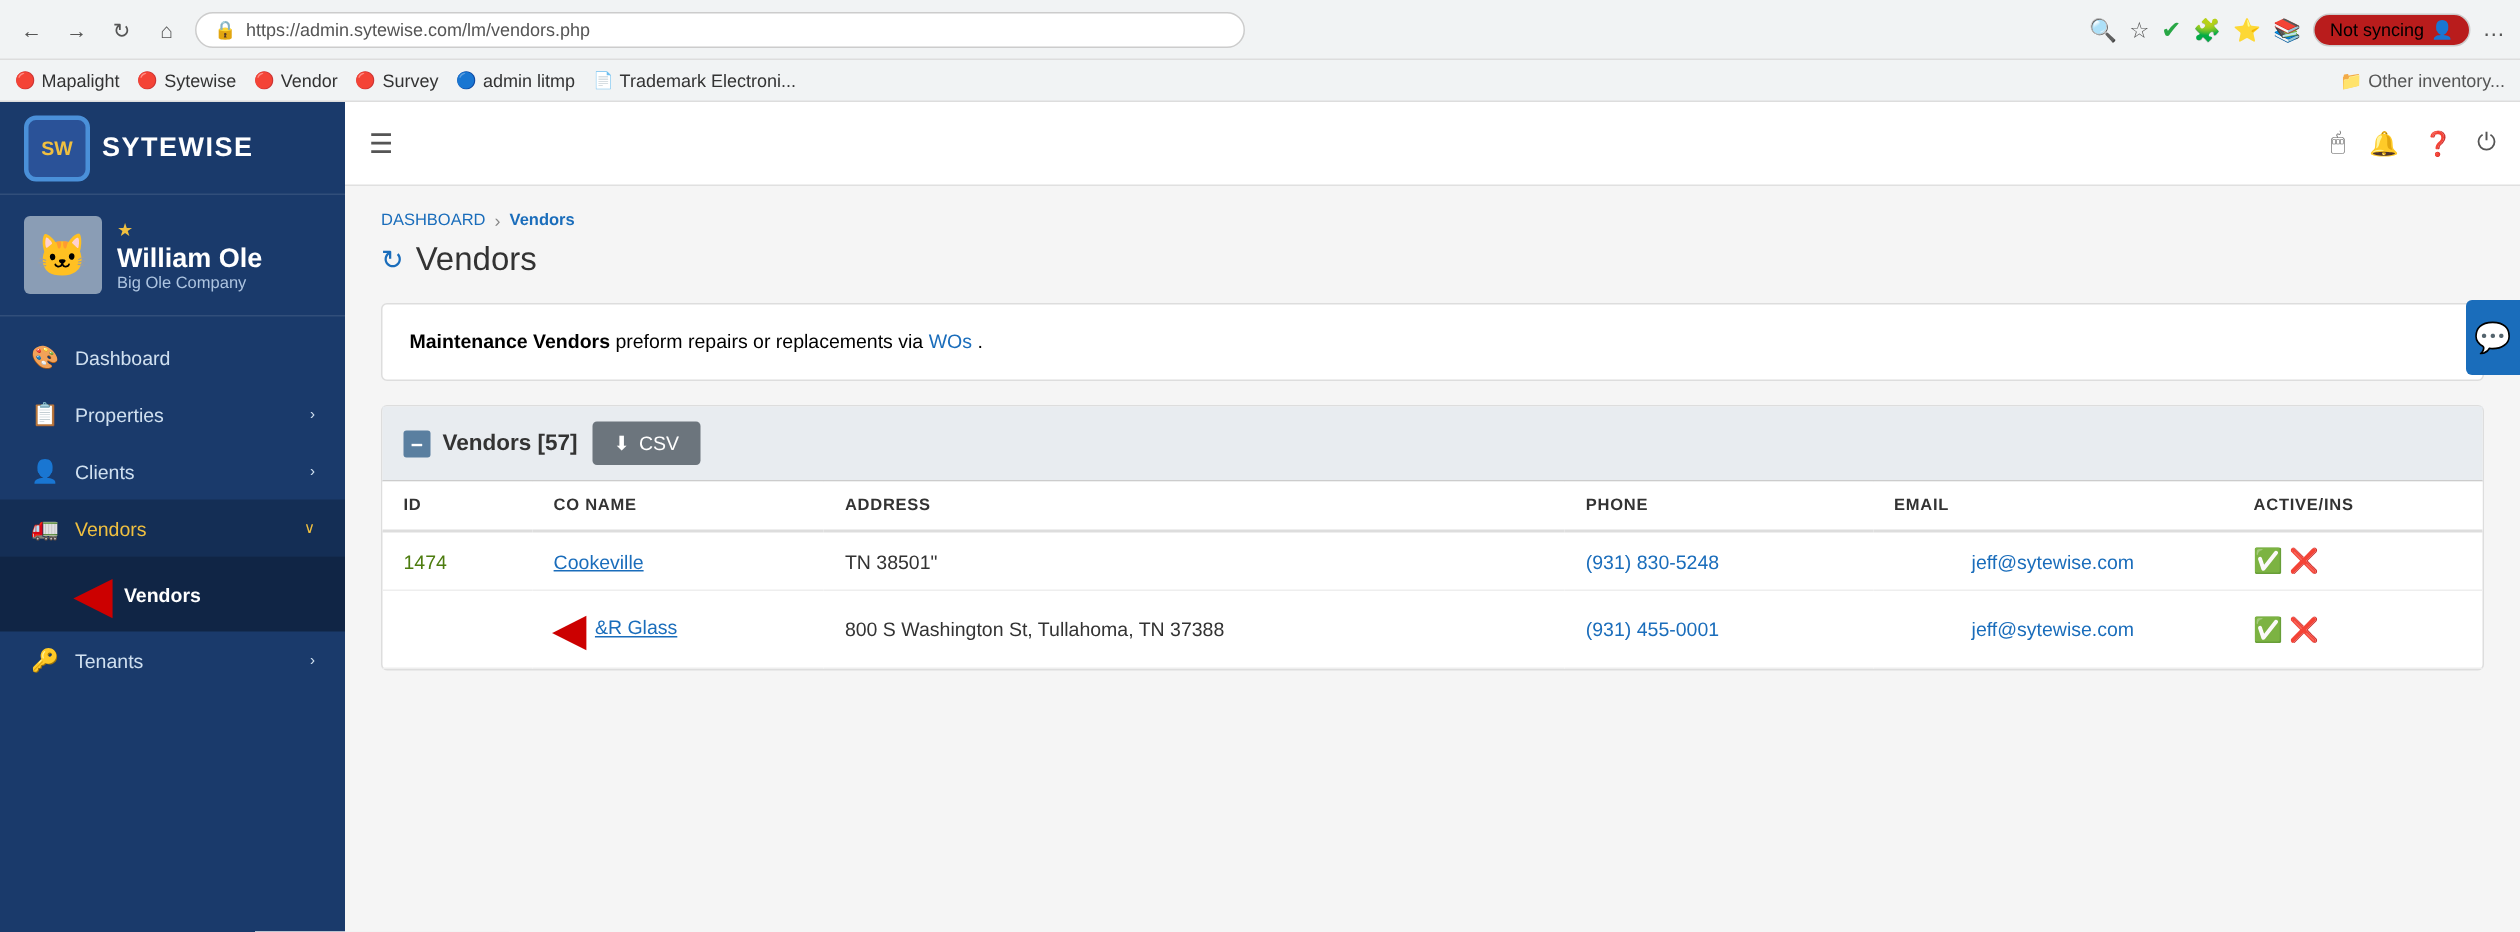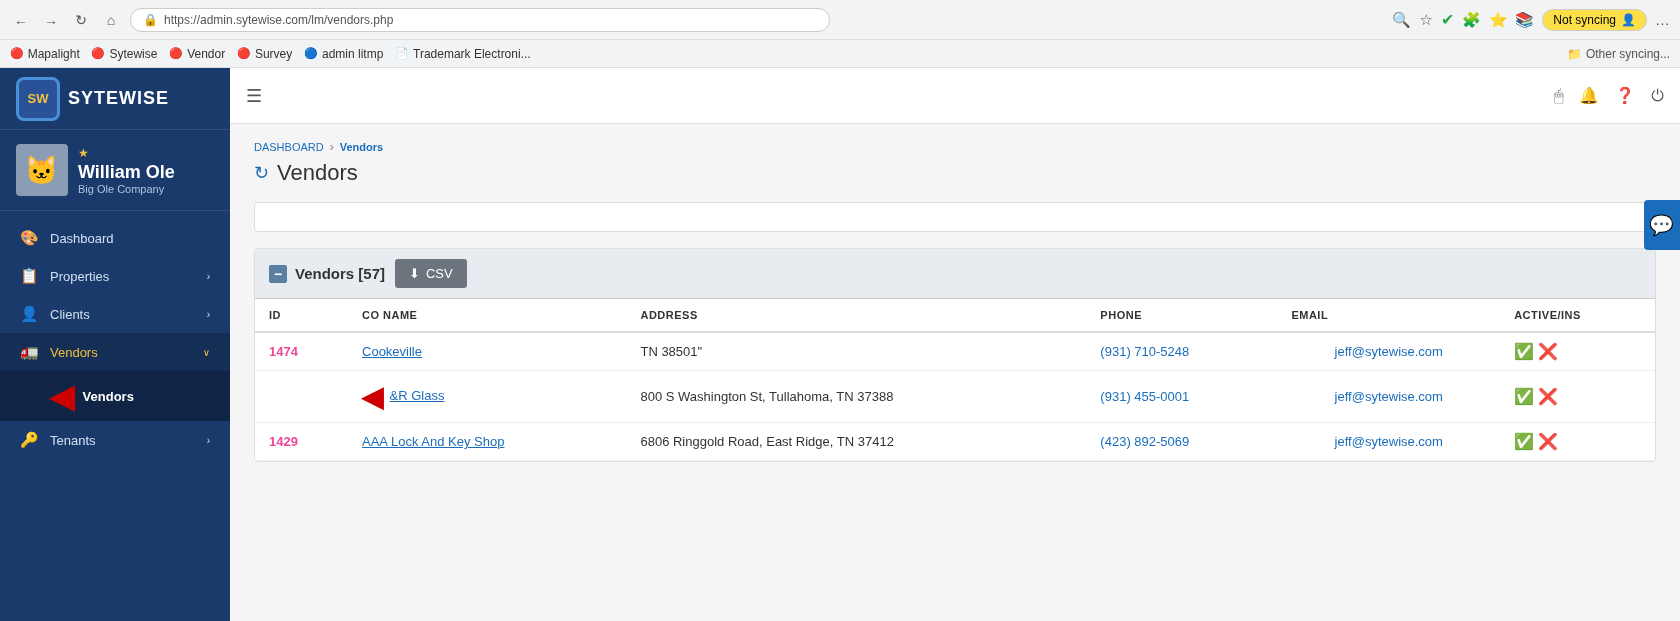--- a/index.html
+++ b/index.html
@@ -25,21 +25,21 @@
       padding: 4px 12px; font-size: 12px; color: #333; display: flex; align-items: center; gap: 6px;
       max-width: 700px;
     }
     .address-bar span { color: #555; }
     .browser-actions { display: flex; align-items: center; gap: 8px; margin-left: auto; }
     .browser-actions .icon-btn {
       background: none; border: none; cursor: pointer; font-size: 15px; color: #555;
     }
     .not-syncing-btn {
       border: 1px solid #ccc; border-radius: 20px; padding: 3px 10px;
-      background: #fde047; font-size: 12px; cursor: pointer; display: flex; align-items: center; gap: 5px;
+      background: #b91c1c; font-size: 12px; cursor: pointer; display: flex; align-items: center; gap: 5px;
     }
 
     
     .bookmarks-bar {
       background: #f1f3f4;
       border-bottom: 1px solid #ddd;
       padding: 3px 10px;
       display: flex;
       align-items: center;
       gap: 12px;
@@ -224,21 +224,21 @@
     .vendors-table th {
       text-align: left; padding: 10px 14px;
       font-size: 11px; font-weight: 700; color: #333;
       border-bottom: 2px solid #ddd; background: white;
       text-transform: uppercase; letter-spacing: 0.5px;
     }
     .vendors-table td {
       padding: 9px 14px; border-bottom: 1px solid #eee;
       font-size: 13px; color: #333;
     }
-    .vendors-table .id-cell { color: #ec4899; cursor: pointer; font-weight: bold; }
+    .vendors-table .id-cell { color: #4d7c0f; cursor: pointer; }
     .vendors-table .name-cell { color: #1a6dbb; cursor: pointer; }
     .vendors-table .phone-cell { color: #1a6dbb; }
     .vendors-table .email-cell { color: #1a6dbb; text-align: center; }
 
     .status-icons { display: flex; gap: 4px; align-items: center; }
     .status-green { color: #28a745; font-size: 16px; }
     .status-red { color: #dc3545; font-size: 16px; }
 
     
     .chat-bubble {
@@ -303,21 +303,21 @@
   </div>
   <div class="bookmark-item">
     <span class="bookmark-icon">🔵</span>
     <span>admin litmp</span>
   </div>
   <div class="bookmark-item">
     <span class="bookmark-icon">📄</span>
     <span>Trademark Electroni...</span>
   </div>
   <div class="other-favs">
-    📁 <span>Other syncing...</span>
+    📁 <span>Other inventory...</span>
   </div>
 </div>
 
 <div class="app-container">
 
   <div class="sidebar">
 
     <div class="sidebar-logo">
       <div class="logo-badge">
         <span style="font-size:13px;color:#f0c040;font-weight:900;">SW</span>
@@ -387,20 +387,26 @@
         <span class="breadcrumb-sep">›</span>
         <span class="breadcrumb-current">Vendors</span>
       </div>
 
       <div class="page-title-row">
         <span class="refresh-icon">↻</span>
         <h1 class="page-title">Vendors</h1>
       </div>
 
       <div class="info-box">
+        <div>
+          <strong>Maintenance Vendors</strong>
+          <span> preform repairs or replacements via </span>
+          <a href="#">WOs</a>
+          <span>.</span>
+        </div>
       </div>
 
       <div class="vendors-section">
         <div class="vendors-header">
           <div class="vendors-title">
             <div class="minus-icon">−</div>
             <span>Vendors [57]</span>
           </div>
           <button class="csv-btn">
             <span>⬇</span>
@@ -419,21 +425,21 @@
               <th>ACTIVE/INS</th>
             </tr>
           </thead>
           <tbody id="vendors-tbody">
           <tr>
     <td class="id-cell">1474</td>
     <td>
       <a href="#" class="name-cell">Cookeville</a>
     </td>
     <td>TN 38501"</td>
-    <td class="phone-cell">(931) 710-5248</td>
+    <td class="phone-cell">(931) 830-5248</td>
     <td class="email-cell">jeff@sytewise.com</td>
     <td>
       <div class="status-icons">
         <span class="status-green">✅</span>
         <span class="status-red">❌</span>
       </div>
     </td>
   </tr>
               <tr>
     <td class="id-cell"></td>
@@ -443,35 +449,20 @@
     <td>800 S Washington St, Tullahoma, TN 37388</td>
     <td class="phone-cell">(931) 455-0001</td>
     <td class="email-cell">jeff@sytewise.com</td>
     <td>
       <div class="status-icons">
         <span class="status-green">✅</span>
         <span class="status-red">❌</span>
       </div>
     </td>
   </tr>
-              <tr>
-    <td class="id-cell">1429</td>
-    <td>
-      <a href="#" class="name-cell">AAA Lock And Key Shop</a>
-    </td>
-    <td>6806 Ringgold Road, East Ridge, TN 37412</td>
-    <td class="phone-cell">(423) 892-5069</td>
-    <td class="email-cell">jeff@sytewise.com</td>
-    <td>
-      <div class="status-icons">
-        <span class="status-green">✅</span>
-        <span class="status-red">❌</span>
-      </div>
-    </td>
-  </tr>
             </tbody>
         </table>
       </div>
 
     </div>
   </div>
 </div>
 
 <div class="chat-bubble">💬</div>
 

